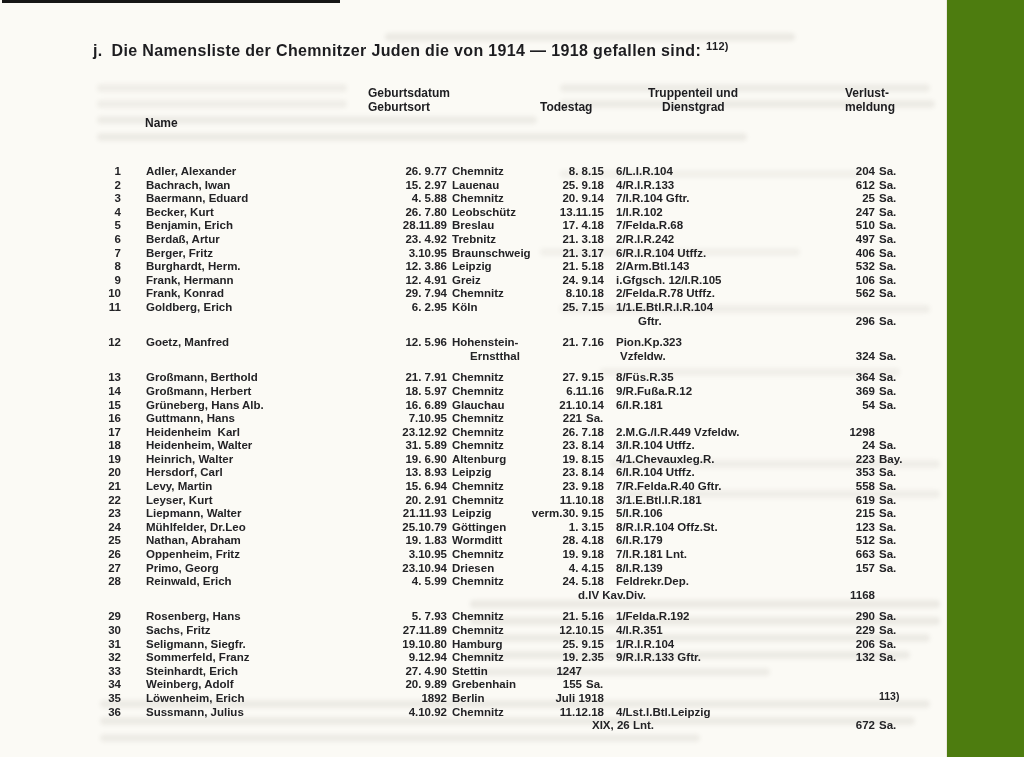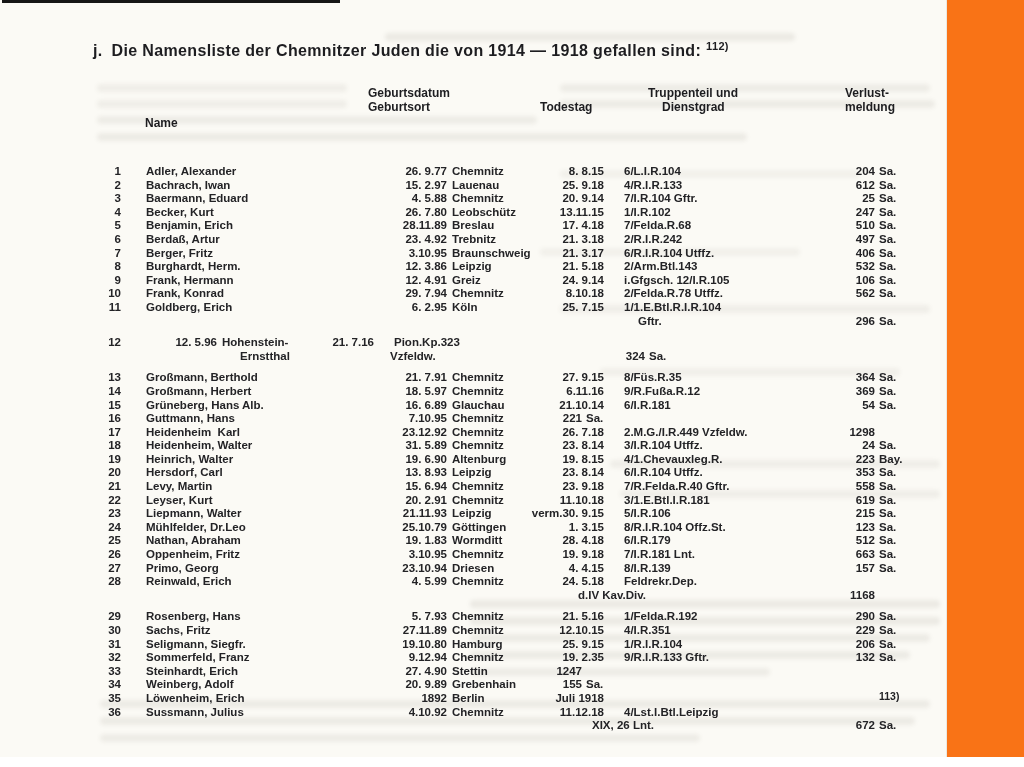--- a/index.html
+++ b/index.html
@@ -1,16 +1,16 @@
 <!DOCTYPE html>
 <html><head>
 <meta charset="utf-8">
 <style>
   html,body{margin:0;padding:0;background:#ffffff;}
-  .canvas{position:relative;width:1024px;height:757px;overflow:hidden;background:#f97316;
+  .canvas{position:relative;width:1024px;height:757px;overflow:hidden;background:#4d7c0f;
           font-family:"Liberation Sans","DejaVu Sans",sans-serif;}
   .scan-page{position:absolute;left:0;top:0;width:947px;height:767px;background:#fbfaf5;}
   .scan-edge{position:absolute;left:946px;top:0;width:1px;height:767px;background:#ebe8e0;}
   .top-mark{position:absolute;left:2px;top:0;width:338px;height:3px;background:#161616;}
 
   .bleed{position:absolute;height:8px;border-radius:4px;background:#7d7668;filter:blur(2px);}
 
   .title{position:absolute;left:93px;top:40px;font-size:16px;font-weight:bold;color:#1d1d20;
          letter-spacing:.35px;white-space:nowrap;}
   .title .pfx{margin-right:9px;}
@@ -23,21 +23,21 @@
   .row{display:flex;align-items:stretch;}
   .row.gap{margin-top:8px;}
   .c-num{width:26px;text-align:right;flex-shrink:0;}
   .c-name{width:230px;padding-left:25px;box-sizing:border-box;flex-shrink:0;white-space:pre;}
   .c-bdate{width:96px;display:flex;justify-content:flex-end;white-space:pre;flex-shrink:0;}
   .c-bplace{width:105px;padding-left:5px;box-sizing:border-box;flex-shrink:0;white-space:pre;}
   .c-bplace .l2{padding-left:18px;}
   .c-serv{width:293px;flex-shrink:0;}
   .serv-l1{display:flex;}
   .serv-date{width:52px;display:flex;justify-content:flex-end;white-space:pre;flex-shrink:0;}
-  .serv-unit{margin-left:20px;white-space:pre;}
+  .serv-unit{margin-left:12px;white-space:pre;}
   .serv-l2{white-space:pre;}
   .c-loss{width:64px;display:flex;flex-shrink:0;}
   .c-loss.bottom{align-items:flex-end;}
   .loss-line{display:flex;width:100%;}
   .loss-n{width:30px;text-align:right;white-space:pre;}
   .loss-s{margin-left:4px;white-space:pre;}
   .loss-s.fn{font-size:10.5px;position:relative;top:-2px;}
 </style>
 </head>
 <body>
@@ -277,20 +277,21 @@
         </div>
         <div class="c-loss bottom">
           <div class="loss-line">
             <div class="loss-n">296</div>
             <div class="loss-s">Sa.</div>
           </div>
         </div>
       </div>
       <div class="row gap">
         <div class="c-num">12</div>
+        <div class="c-name">Goetz, Manfred</div>
         <div class="c-bdate"><div class="">12. 5.96</div></div>
         <div class="c-bplace"><div class="">Hohenstein-</div><div class="l2">Ernstthal</div></div>
         <div class="c-serv">
           <div class="serv-l1">
             <div class="serv-date"><div class="">21. 7.16</div></div>
             <div class="serv-unit">Pion.Kp.323</div>
           </div>
           <div class="serv-l2" style="padding-left: 68px;">Vzfeldw.</div>
         </div>
         <div class="c-loss bottom">

